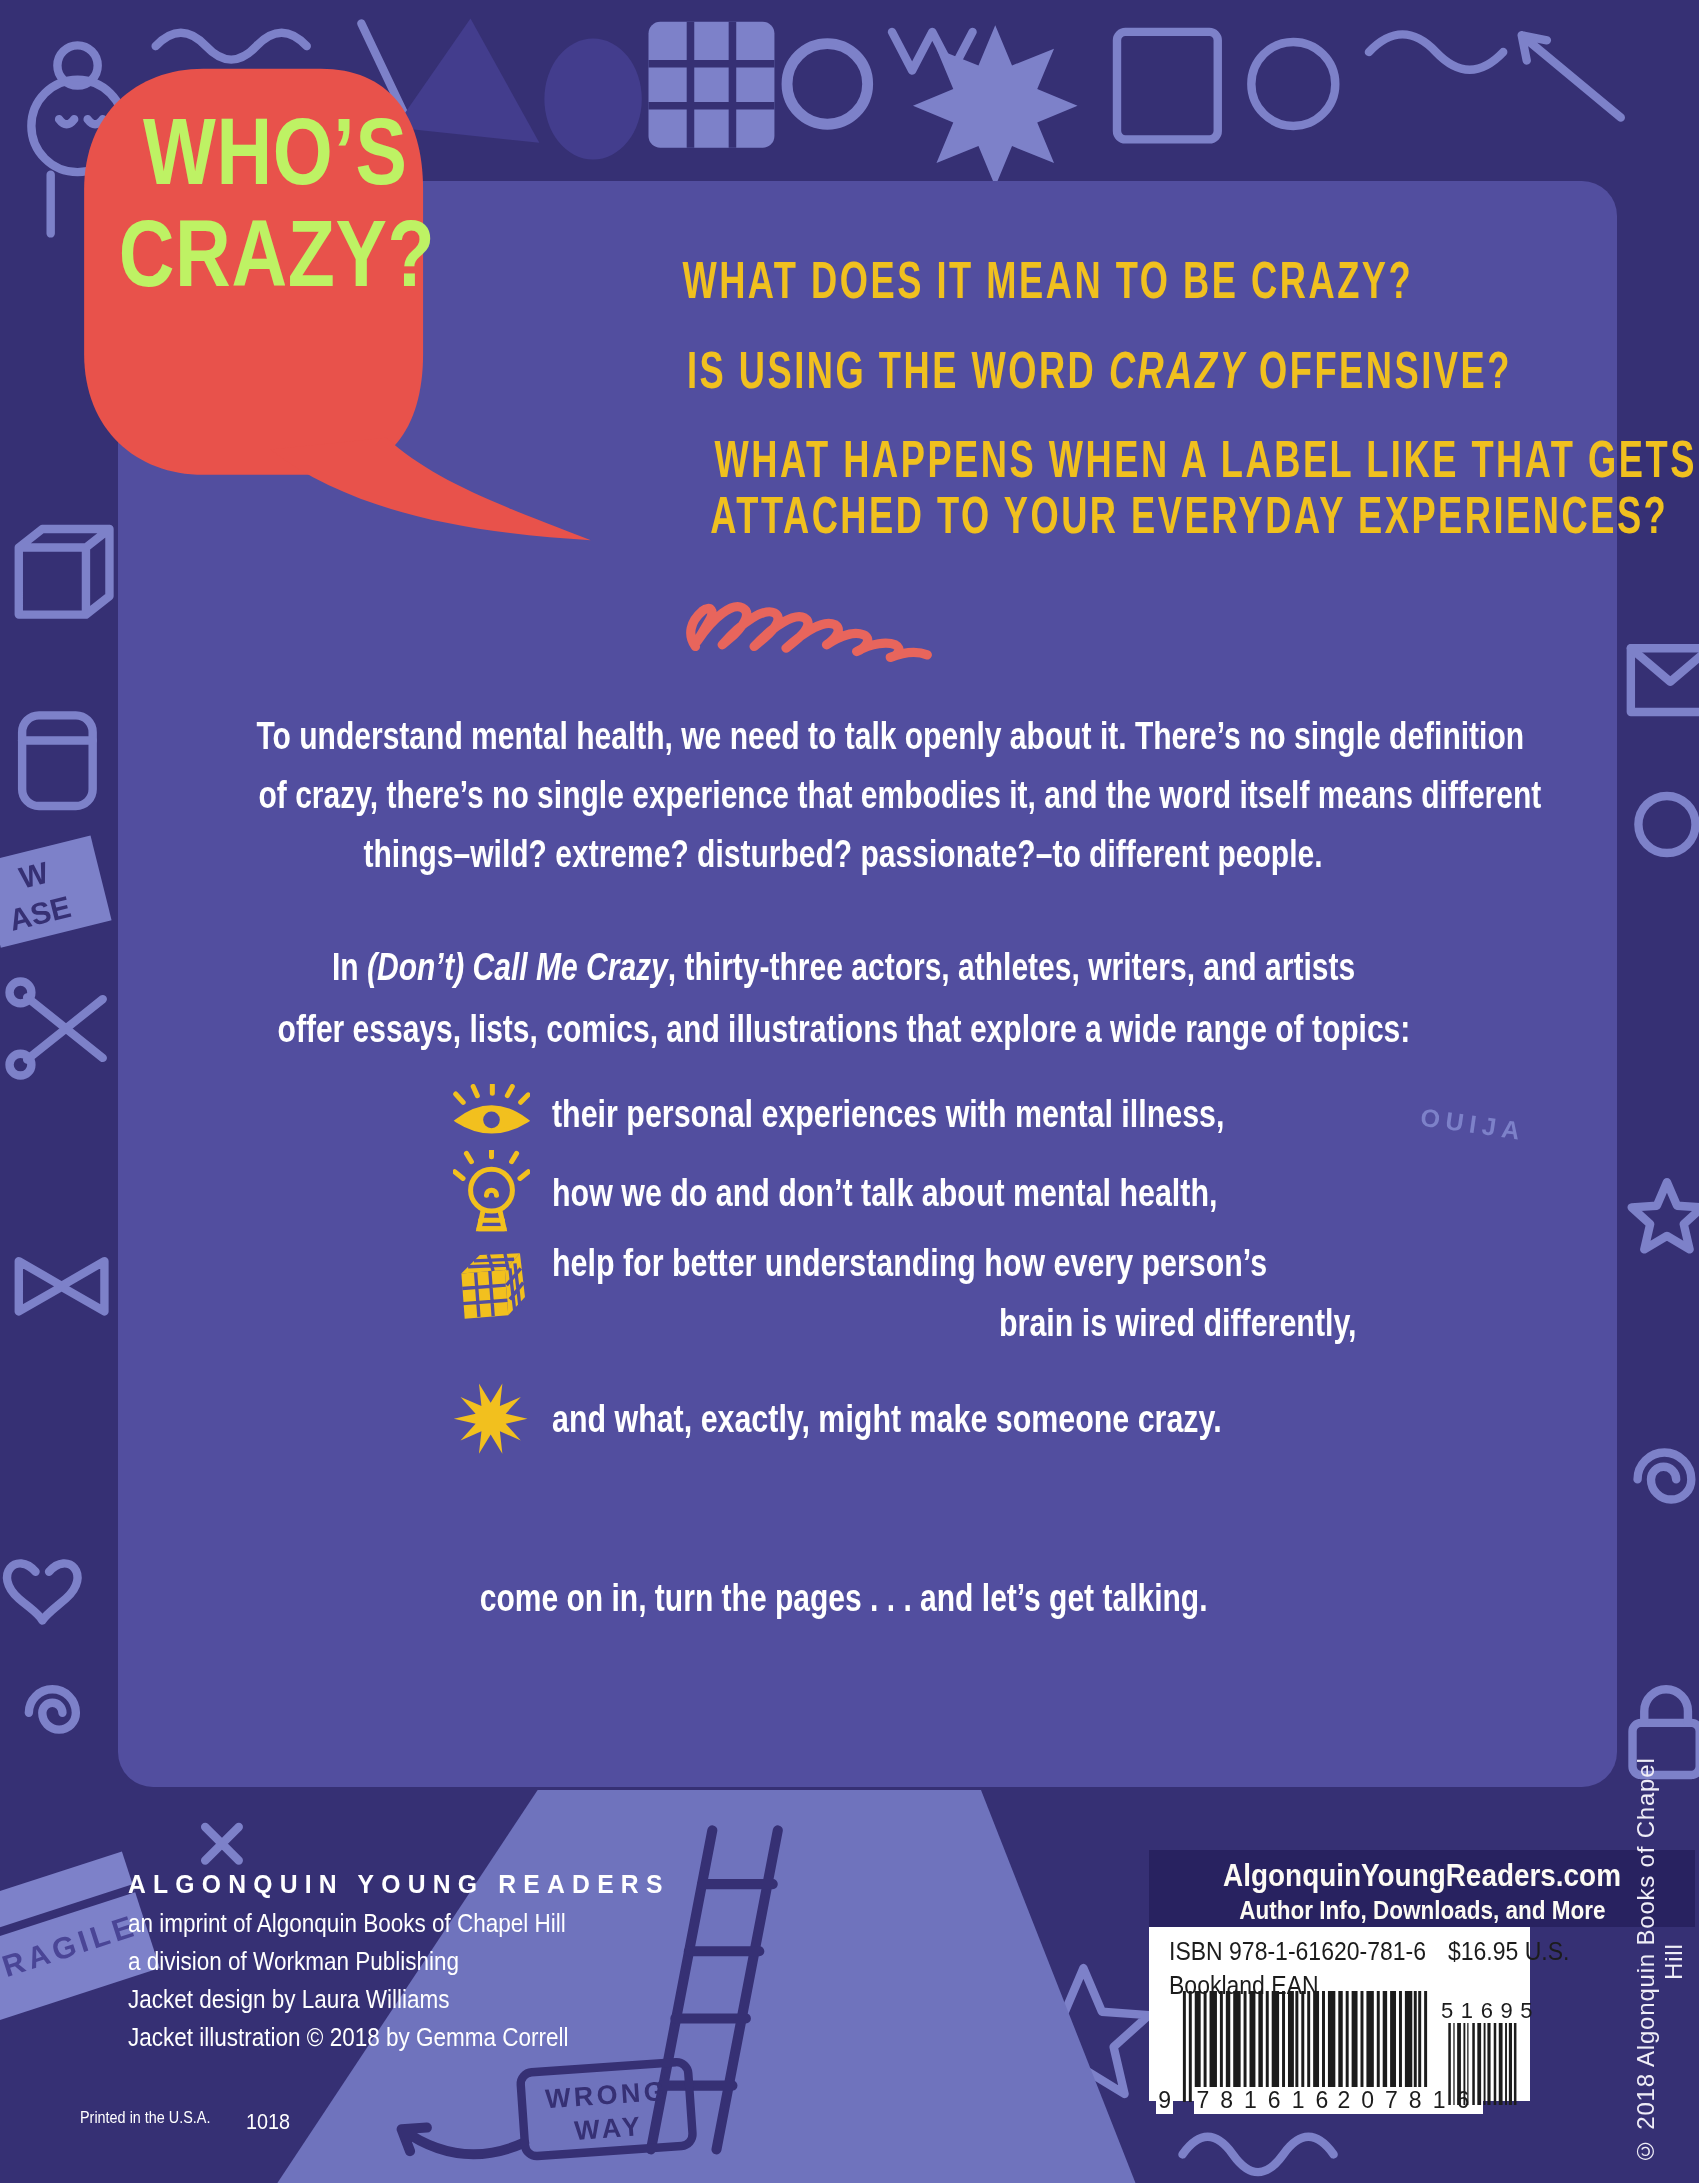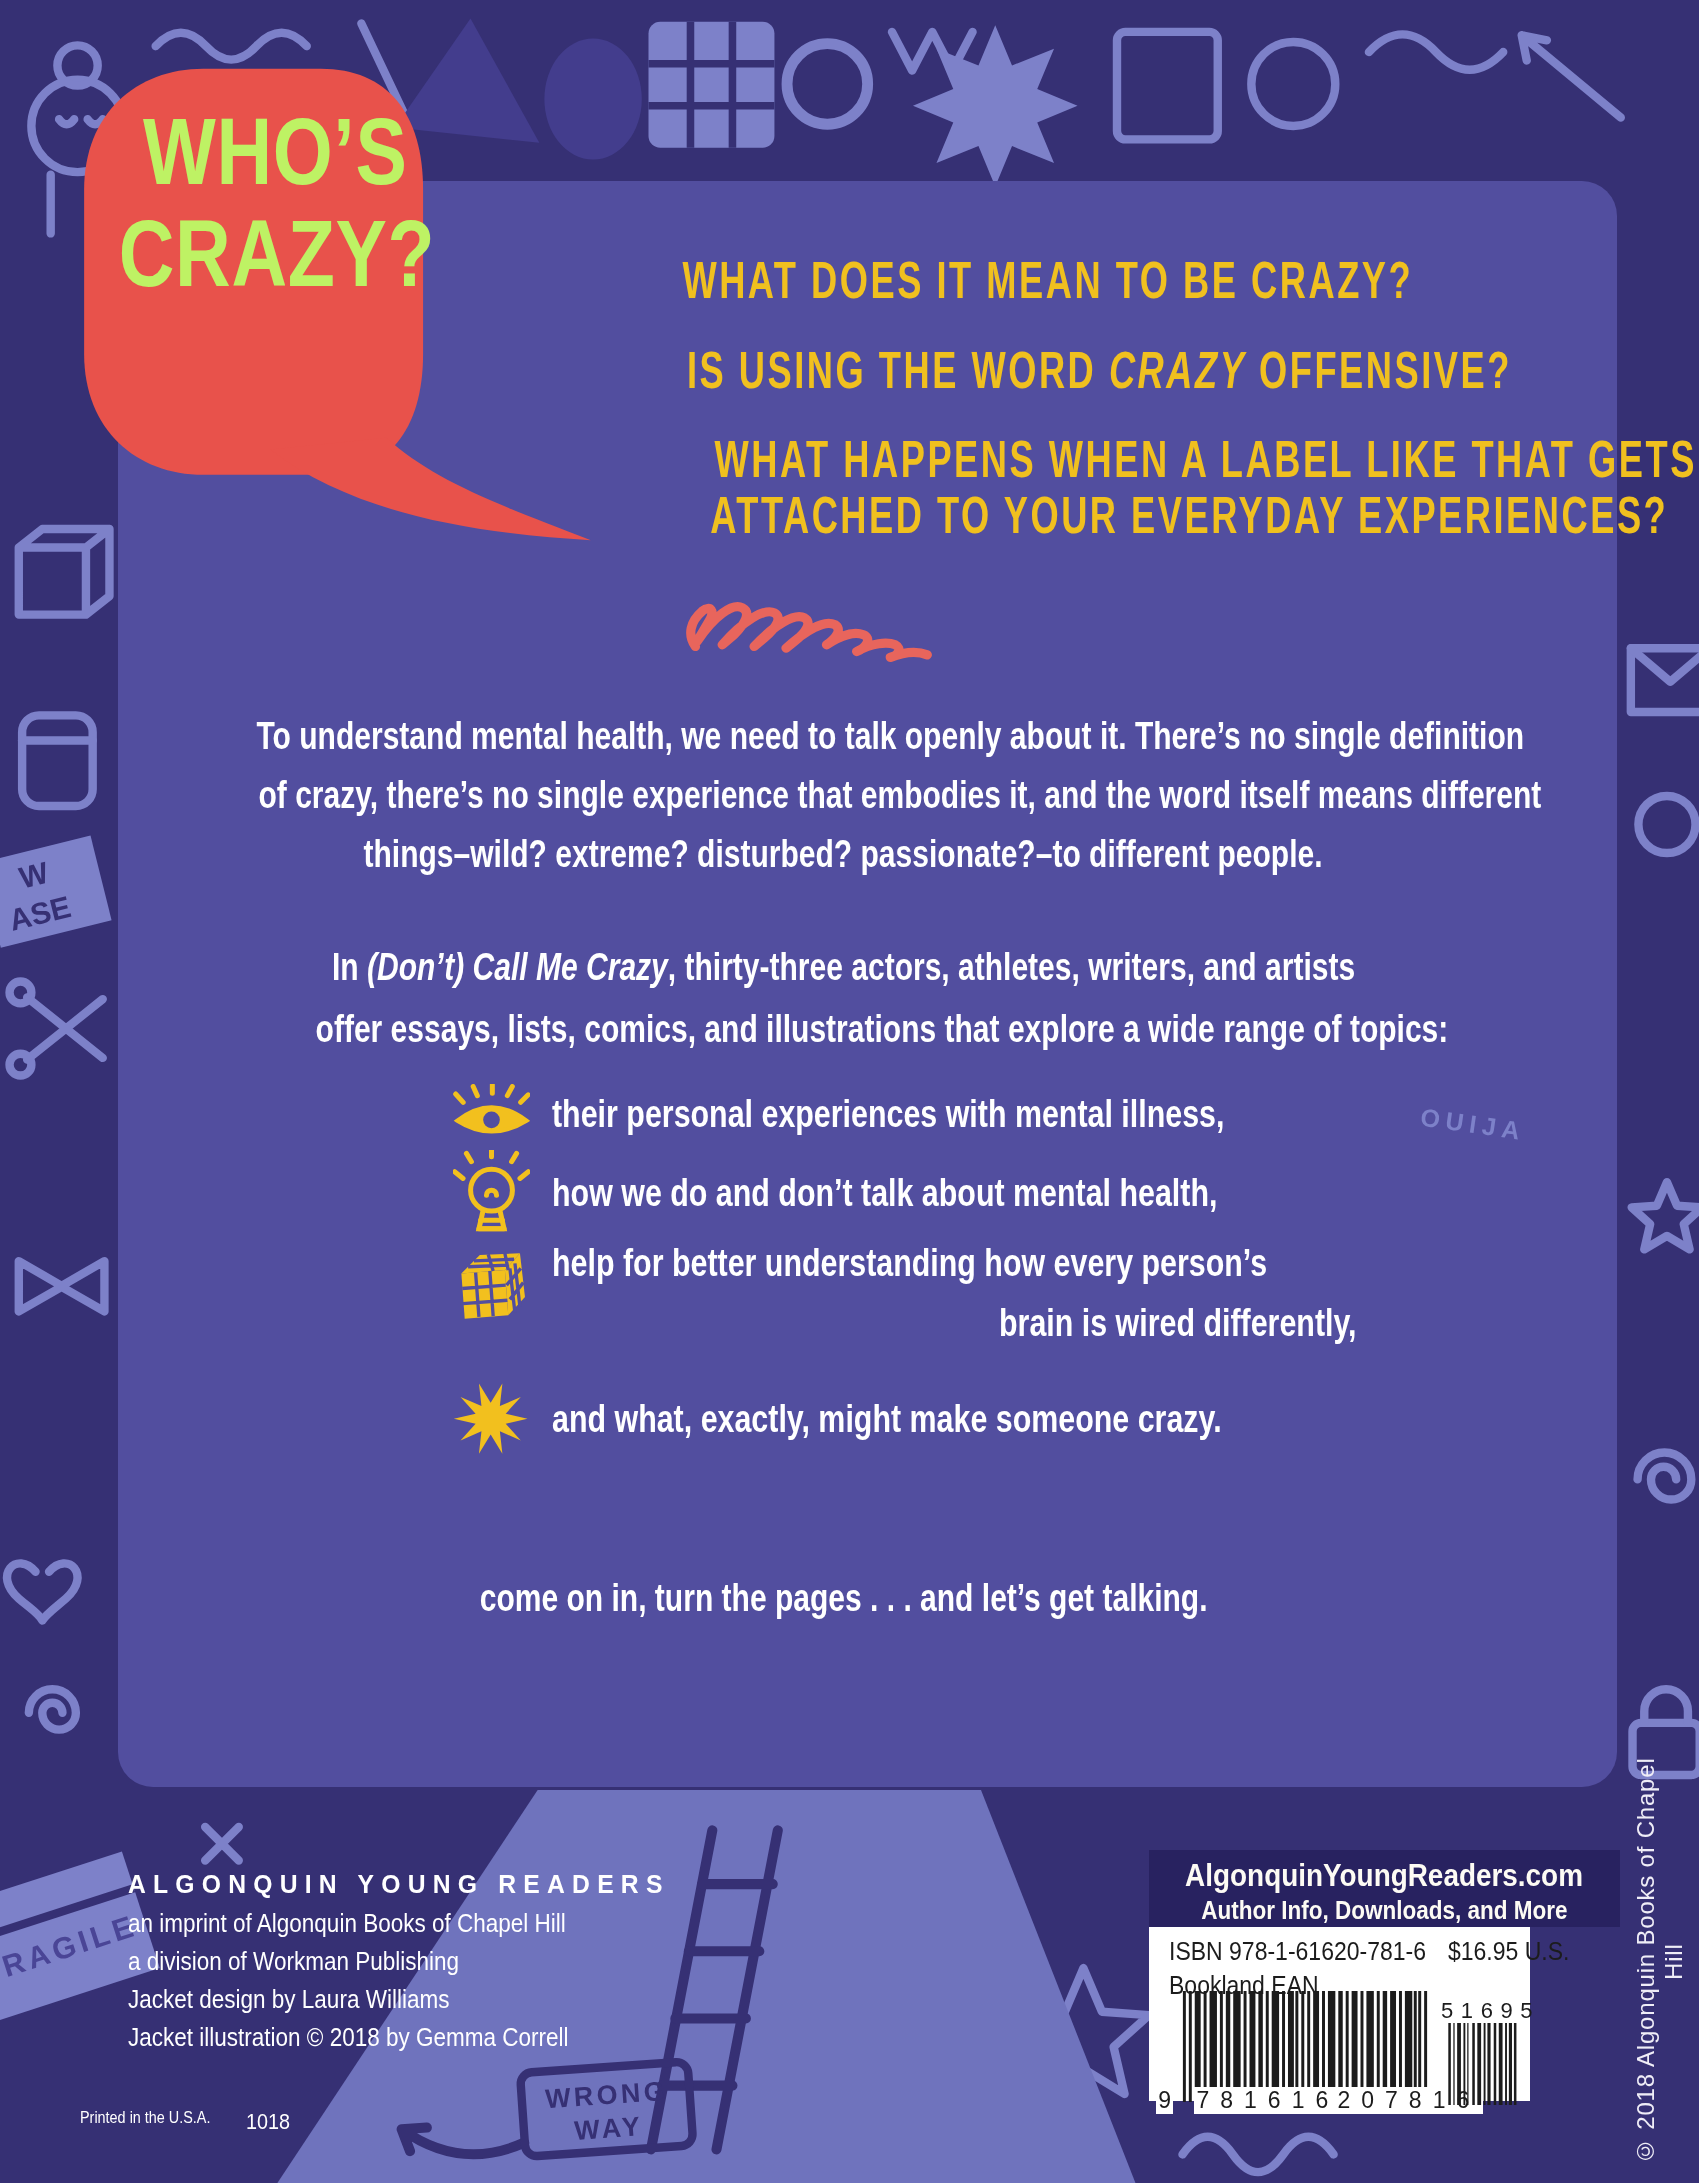--- a/index.html
+++ b/index.html
@@ -30,41 +30,41 @@
 
   
   .white-center{left:88px;width:1511px;text-align:center;color:#ffffff;font-weight:bold;}
   .b-line{position:absolute;left:0;width:100%;text-align:center;font-size:38px;}
   .b-line .cond{transform:scaleX(.79);}
   .b-line em{font-style:italic;}
 
   .intro{top:715px;height:185px;}
   .intro .l1{top:0;} .intro .l2{top:59px;} .intro .l3{top:118px;}
   .bookp{top:946px;height:126px;}
-  .bookp .l1{top:0;} .bookp .l2{top:62px;text-align:right;}
+  .bookp .l1{top:0;} .bookp .l2{top:62px;}
   .closing{top:1517px;height:126px;}
   .closing .l1{top:0;} .closing .l2{top:60px;}
 
   
   .bullet-row{position:absolute;left:453px;display:flex;align-items:center;}
   .bullet-row .icon{width:77px;margin-right:22px;flex:0 0 auto;display:flex;justify-content:center;}
   .bullet-text{color:#fff;font-weight:bold;font-size:38px;line-height:60px;text-align:right;}
   .r1{top:1075px;height:77px;} .r2{top:1147px;height:92px;}
   .r3{top:1233px;align-items:flex-start;} .r3 .icon{margin-top:11.8px;}
   .r4{top:1377px;height:84px;}
 
   
   .publisher{left:128px;top:1869px;color:#ffffff;}
   .pub-name{font-size:26px;font-weight:bold;letter-spacing:7.6px;}
   .pub-line{font-size:25px;margin-top:9px;}
   .printed{left:80px;top:2109px;color:#ffffff;font-size:16px;}
   .print-code{left:246px;top:2109px;color:#ffffff;font-size:22px;}
 
   
-  .webbox{left:1149px;top:1850px;width:471px;height:77px;background:#282260;color:#fdfbf4;
+  .webbox{left:1149px;top:1850px;width:546px;height:77px;background:#282260;color:#fdfbf4;
     text-align:center;}
   .web1{margin-top:8.4px;font-size:31px;font-weight:bold;}
   .web2{margin-top:1.7px;font-size:25px;font-weight:bold;}
   .isbnbox{left:1149px;top:1927px;width:381px;height:174px;background:#ffffff;color:#1c1c1c;}
   .isbn-row{position:absolute;left:20px;right:13.4px;top:10px;display:flex;justify-content:space-between;font-size:25px;}
   .bookland{position:absolute;left:20px;top:44px;font-size:25px;}
   .barcode-main{position:absolute;left:30px;top:64px;}
   .ean-digit{position:absolute;top:160px;font-size:23px;background:#fff;padding:0 2.5px;}
   .d9{left:6.7px;} .d-mid{left:45px;letter-spacing:11px;} .d-right{left:186px;letter-spacing:11px;}
   .supp-digits{position:absolute;left:292px;top:71px;font-size:22px;letter-spacing:7.6px;}

